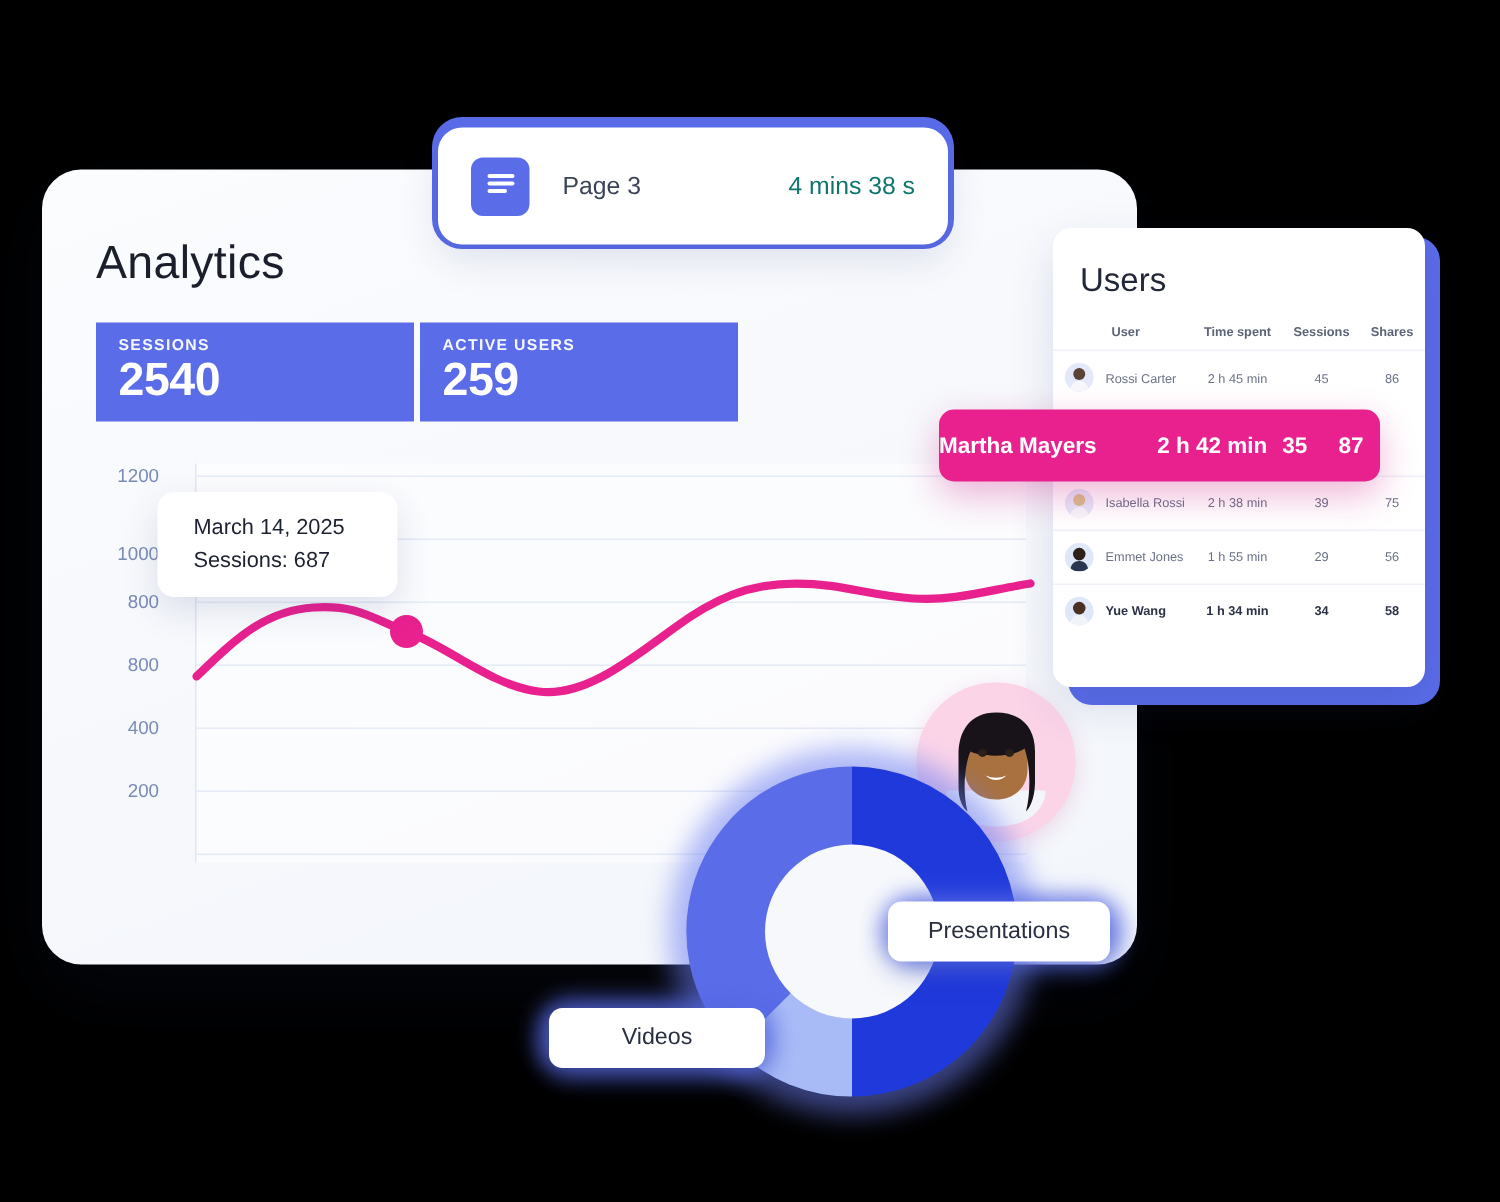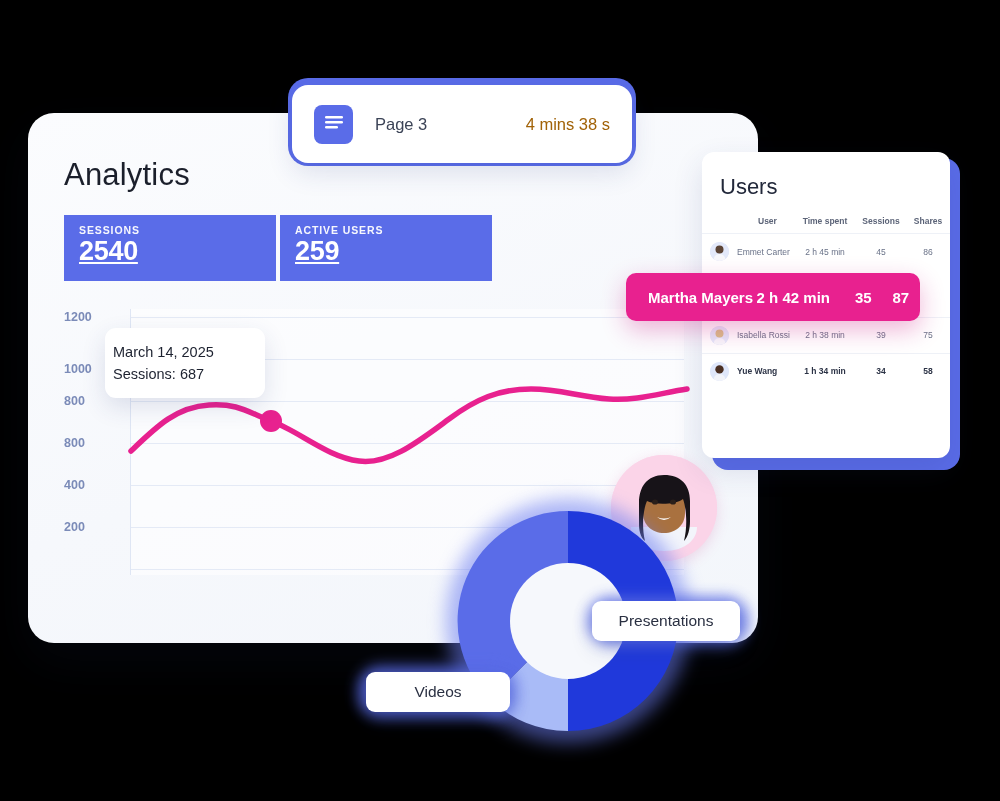--- a/index.html
+++ b/index.html
@@ -25,37 +25,37 @@
   }
 
   .stat-card {
     position: absolute; top: 102px;
     height: 66px; background: #5a6ce8;
     padding: 9px 0 0 15px; color: #ffffff;
   }
   .stat-card.sessions { left: 36px; width: 212px; }
   .stat-card.active   { left: 252px; width: 212px; }
   .stat-label { font-size: 10.5px; letter-spacing: .9px; font-weight: 700; opacity: .95; }
-  .stat-value { font-size: 27px; font-weight: 700; line-height: 1.05; margin-top: 1px; letter-spacing: -.3px; text-decoration: underline; }
+  .stat-value { font-size: 31px; font-weight: 700; line-height: 1.05; margin-top: 1px; letter-spacing: -.3px; }
 
   
   .chart-wrap { position: absolute; left: 36px; top: 196px; width: 620px; height: 280px; }
   .y-axis { position: absolute; left: 0; top: 0; width: 42px; height: 258px; }
   .y-tick {
-    position: absolute; right: 0; width: 42px; text-align: left;
-    font-size: 12.5px; color: #7b8bb8; transform: translateY(-50%); font-weight: bold;
+    position: absolute; right: 0; width: 42px; text-align: right;
+    font-size: 12.5px; color: #7b8bb8; transform: translateY(-50%);
   }
   .plot { position: absolute; left: 66px; top: 0; right: 0; height: 266px;
           background: rgba(255,255,255,.55); border-left: 1px solid #dfe6f4; }
   .plot .gl { position: absolute; left: 0; right: 0; height: 1px; background: #e4eaf6; }
   .plot svg { position: absolute; left: 0; top: 0; overflow: visible; }
 
   .tooltip-box {
     position: absolute; left: 77px; top: 215px;
-    width: 160px; padding: 13px 8px;
+    width: 160px; padding: 13px 24px;
     background: #ffffff; border-radius: 11px;
     box-shadow: 0 9px 24px rgba(40,55,120,.14);
     font-size: 14.5px; color: #1d2230; line-height: 1.52;
   }
 
   .chart-avatar {
     position: absolute; left: 583px; top: 342px;
     width: 106px; height: 106px; border-radius: 50%;
     background: #fbd4e8; overflow: hidden;
     box-shadow: 0 4px 14px rgba(200,60,140,.18);
@@ -71,40 +71,40 @@
     position: absolute; left: 292px; top: 85px;
     width: 340px; height: 78px; border-radius: 16px;
     background: #ffffff; box-shadow: 0 10px 26px rgba(40,55,120,.13);
     display: flex; align-items: center; padding: 0 22px;
   }
   .doc-icon {
     width: 39px; height: 39px; border-radius: 8px; background: #5a6ce8;
     display: flex; align-items: center; justify-content: center; flex: none;
   }
   .page-label { margin-left: 22px; font-size: 16.5px; color: #3b4356; }
-  .page-time  { margin-left: auto; font-size: 16.5px; color: #a16207; }
+  .page-time  { margin-left: auto; font-size: 16.5px; color: #0f766e; }
 
   
   .users-shadow {
     position: absolute; left: 712px; top: 158px;
     width: 248px; height: 312px; border-radius: 16px; background: #5a6ce8;
   }
   .users-panel {
     position: absolute; left: 702px; top: 152px;
     width: 248px; height: 306px; border-radius: 12px;
     background: #ffffff; box-shadow: 0 12px 30px rgba(40,55,120,.14);
     overflow: hidden;
   }
   .users-title { position: absolute; left: 18px; top: 22px; font-size: 22px; color: #22283a; }
   .users-table { position: absolute; left: 0; top: 58px; width: 100%; border-collapse: collapse; }
   .users-table th {
     font-size: 8.5px; font-weight: 700; color: #5c6478;
     padding: 6px 0 7px 0; text-align: center;
   }
-  .users-table th.c-user { text-align: left; padding-left: 56px; }
+  .users-table th.c-user { text-align: left; padding-left: 39px; }
   .users-table td {
     font-size: 8.5px; color: #6a7288; padding: 8px 0; text-align: center;
     border-top: 1px solid #eef1f7;
   }
   .users-table td.c-user { text-align: left; padding-left: 8px; }
   .users-table tr.faded td { color: #b9bfcf; }
   .users-table tr.strong td { color: #2b3245; font-weight: 700; }
   .u-cell { display: flex; align-items: center; gap: 8px; }
   .u-avatar {
     width: 19px; height: 19px; border-radius: 50%; flex: none;
@@ -113,22 +113,22 @@
   .c-time { width: 62px; margin-top: 12px; } .c-sessions { width: 50px; } .c-shares { width: 44px; }
 
   
   .pink-row {
     position: absolute; left: 626px; top: 273px;
     width: 294px; height: 48px; border-radius: 10px;
     background: #e8218f; color: #ffffff;
     box-shadow: 0 9px 24px rgba(205,25,130,.32);
     display: flex; align-items: center; font-size: 15px; font-weight: 700;
   }
-  .pink-row .pr-name { width: 135px; padding-left: 22px; }
-  .pink-row .pr-time { width: 92px; }
+  .pink-row .pr-name { width: 135px; }
+  .pink-row .pr-time { width: 92px; text-align: right; }
   .pink-row .pr-sess { width: 38px; text-align: center; }
   .pink-row .pr-shar { width: 40px; text-align: center; }
 
   
   .donut-wrap { position: absolute; left: 452px; top: 505px; width: 232px; height: 232px; }
   .donut-glow {
     position: absolute; left: -6px; top: -6px; width: 244px; height: 244px;
     border-radius: 50%; background: #6b7cf0; filter: blur(9px); opacity: .55;
   }
   .donut-wrap svg { position: absolute; left: 0; top: 0; }
@@ -244,21 +244,21 @@
         <tr>
           <td class="c-user">
             <span class="u-cell">
               <span class="u-avatar">
                 <svg width="19" height="19" viewBox="0 0 19 19">
                     <circle cx="9.5" cy="9.5" r="9.5" fill="#e3e9fa"></circle>
                     <circle cx="9.5" cy="7.4" r="4" fill="#5b4436"></circle>
                     <path d="M9.5 12c-4 0-6 3-6 7h12c0-4-2-7-6-7z" fill="#f7f8fc"></path>
                   </svg>
               </span>
-              <span>Emmet Carter</span>
+              <span>Rossi Carter</span>
             </span>
           </td>
           <td>2 h  45 min</td>
           <td>45</td>
           <td>86</td>
         </tr>
         <tr style="height:48px">
             <td colspan="4" style="border-top:none"></td>
           </tr>
         <tr>
@@ -271,20 +271,37 @@
                     <path d="M9.5 12c-4 0-6 3-6 7h12c0-4-2-7-6-7z" fill="#f7f8fc"></path>
                   </svg>
               </span>
               <span>Isabella Rossi</span>
             </span>
           </td>
           <td>2 h  38 min</td>
           <td>39</td>
           <td>75</td>
         </tr>
+        <tr>
+          <td class="c-user">
+            <span class="u-cell">
+              <span class="u-avatar">
+                <svg width="19" height="19" viewBox="0 0 19 19">
+                    <circle cx="9.5" cy="9.5" r="9.5" fill="#dfe7fa"></circle>
+                    <circle cx="9.5" cy="7.4" r="4.2" fill="#2d2018"></circle>
+                    <path d="M9.5 12c-4 0-6 3-6 7h12c0-4-2-7-6-7z" fill="#2a3550"></path>
+                  </svg>
+              </span>
+              <span>Emmet Jones</span>
+            </span>
+          </td>
+          <td>1 h  55 min</td>
+          <td>29</td>
+          <td>56</td>
+        </tr>
         <tr class="strong">
           <td class="c-user">
             <span class="u-cell">
               <span class="u-avatar">
                 <svg width="19" height="19" viewBox="0 0 19 19">
                     <circle cx="9.5" cy="9.5" r="9.5" fill="#dfe7fa"></circle>
                     <circle cx="9.5" cy="7.4" r="4.2" fill="#4a2f22"></circle>
                     <path d="M9.5 12c-4 0-6 3-6 7h12c0-4-2-7-6-7z" fill="#f2f4fa"></path>
                   </svg>
               </span>

